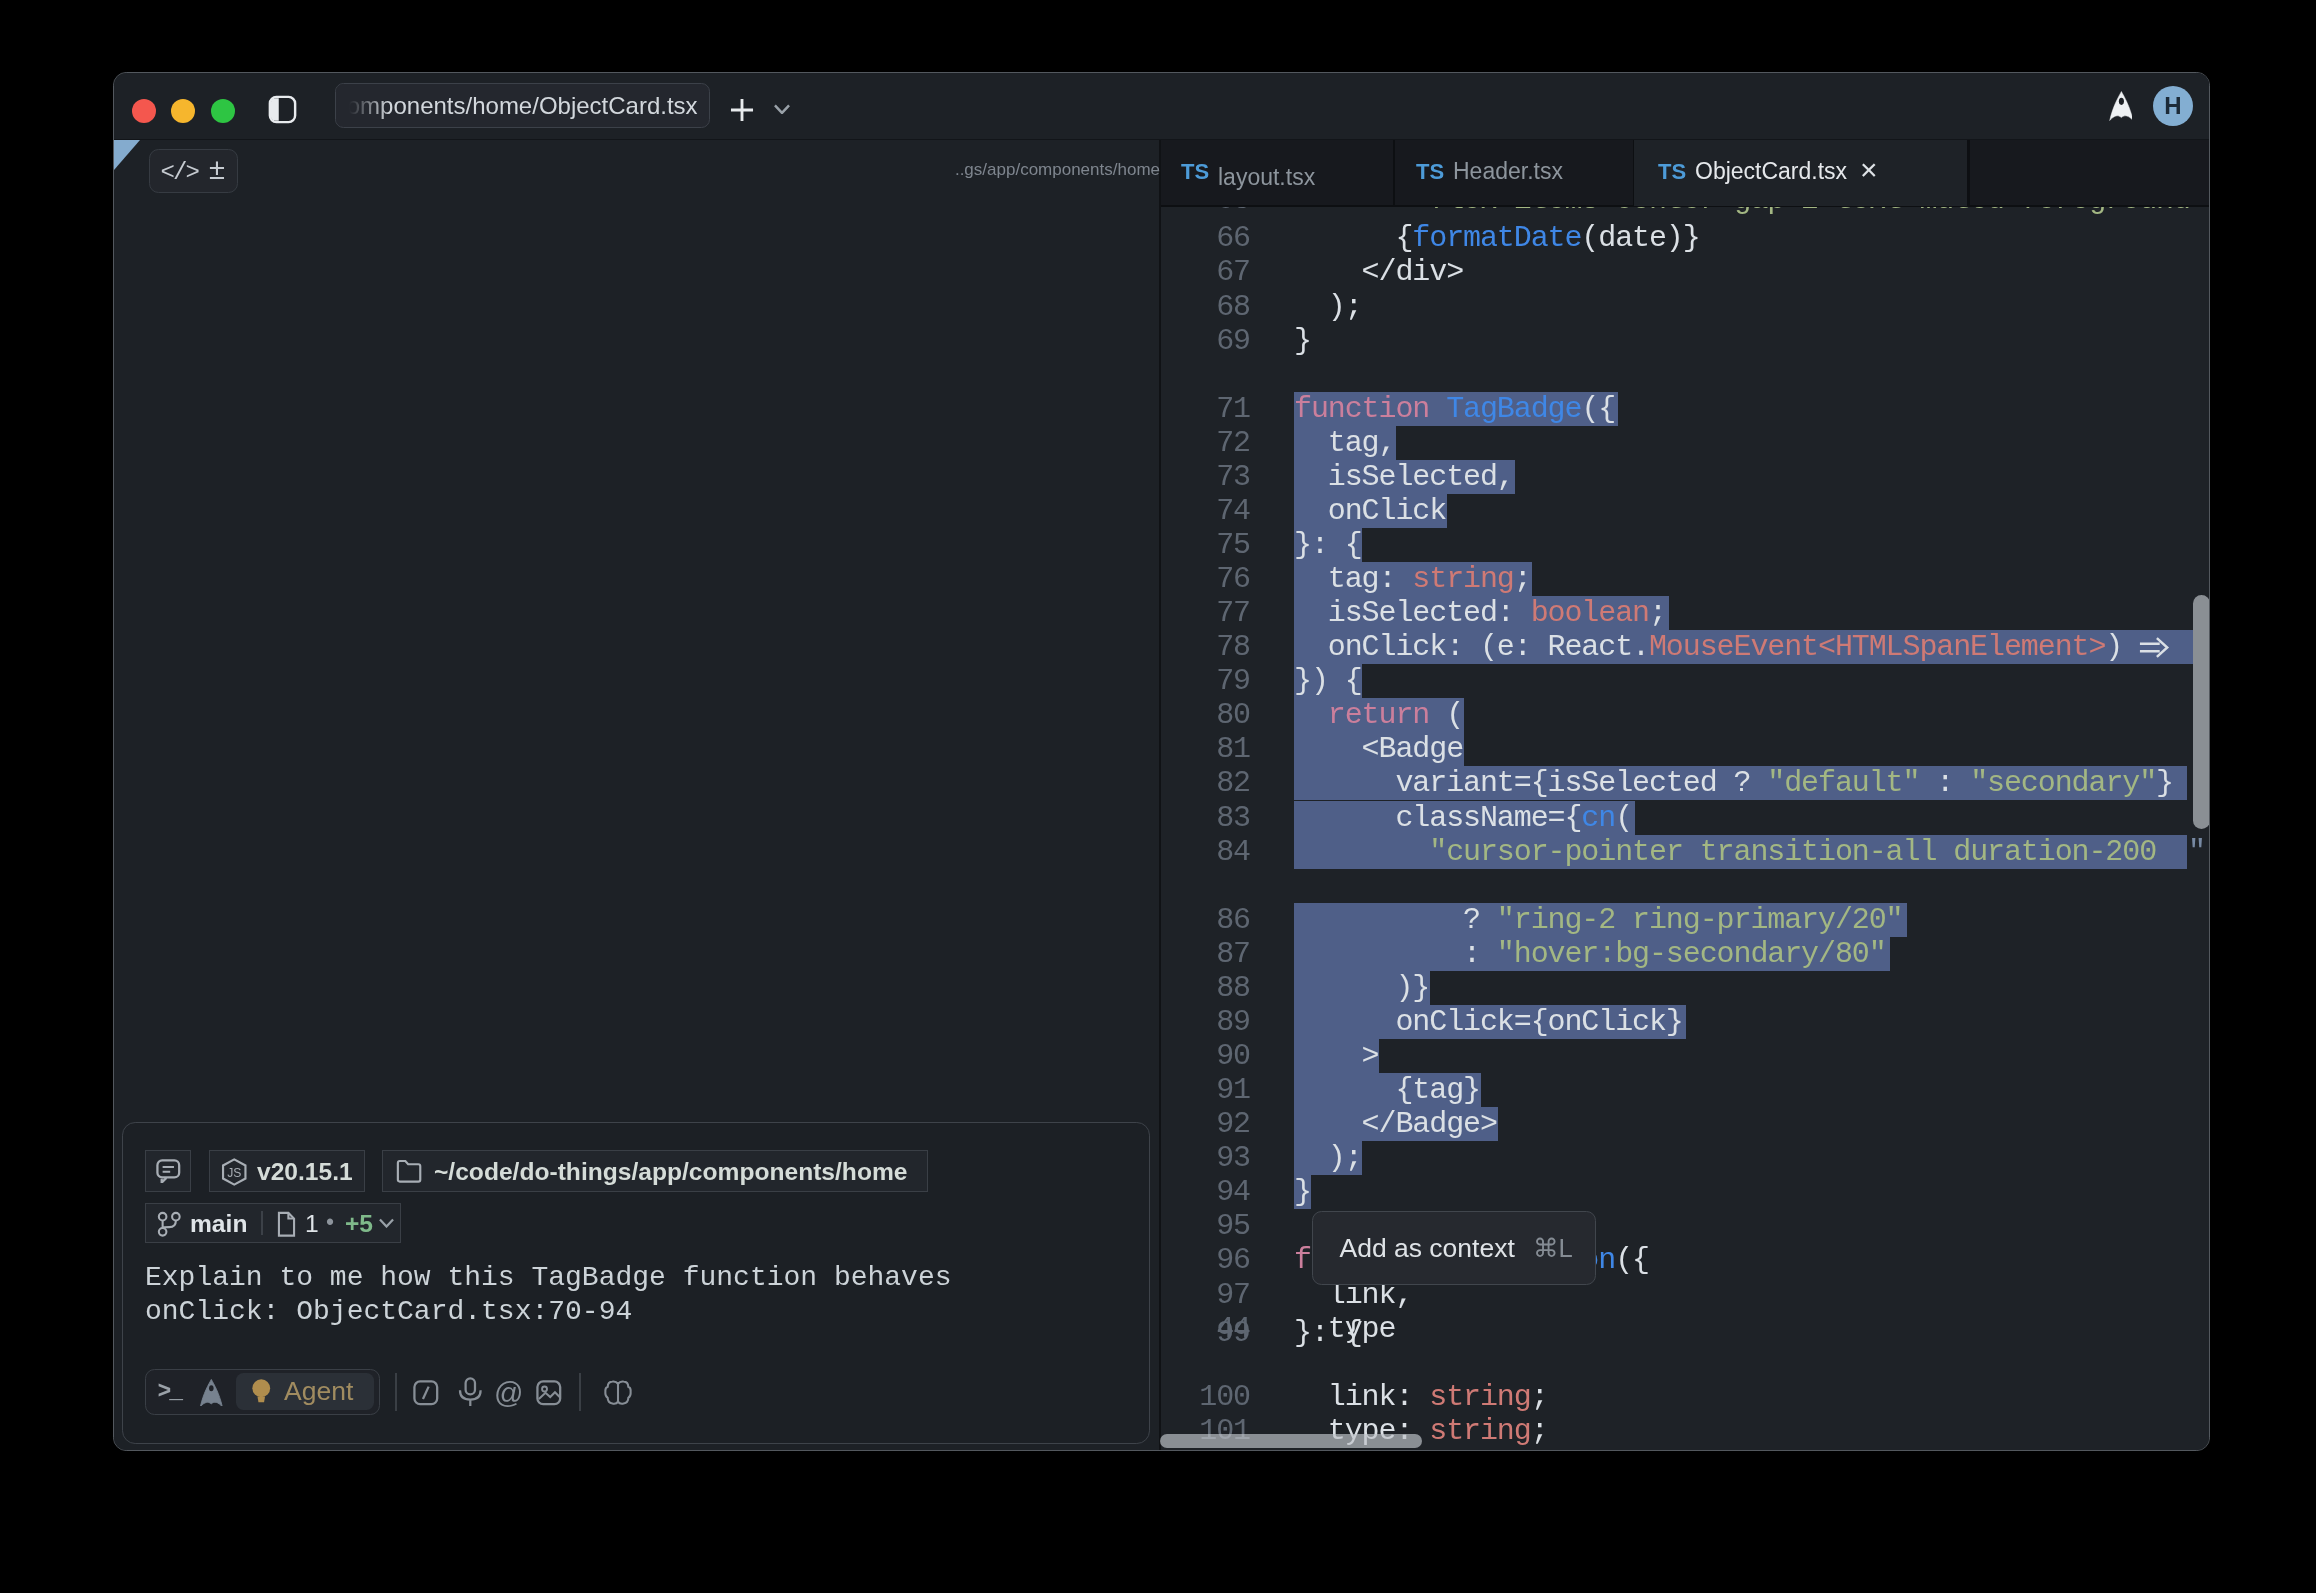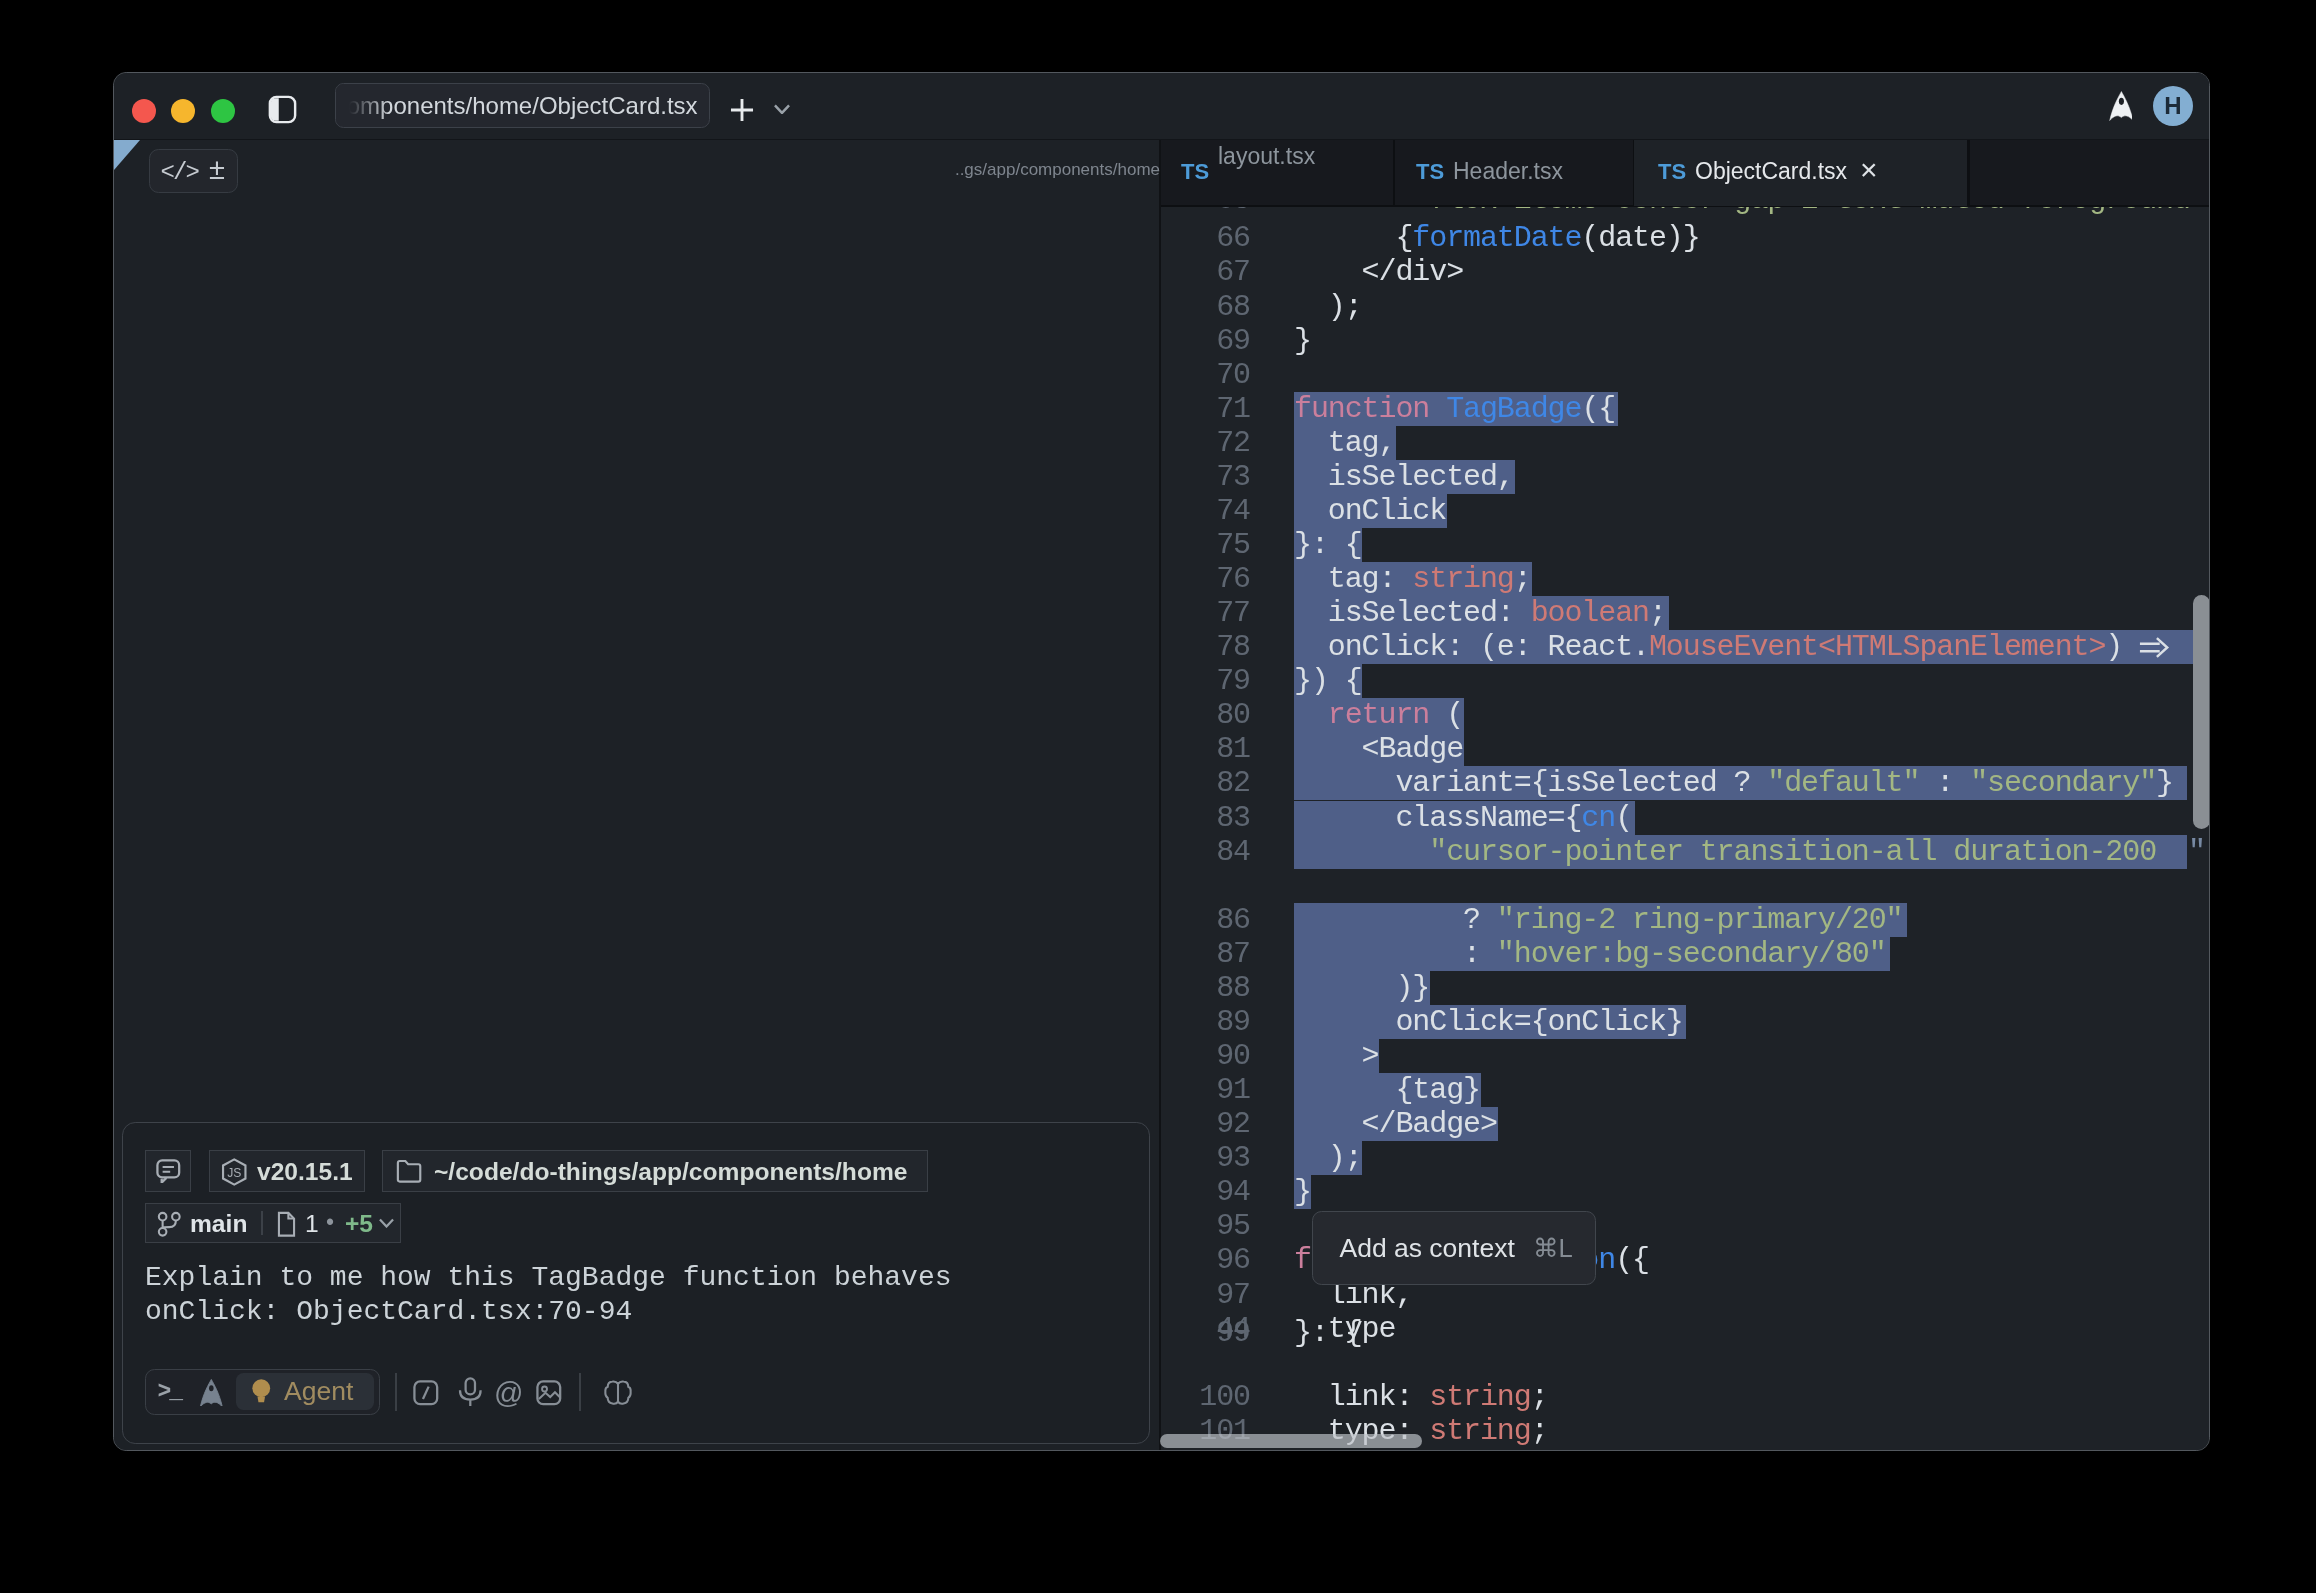--- a/index.html
+++ b/index.html
@@ -37,24 +37,20 @@
         <span class="cd">    &lt;/div&gt;</span>
       </div>
 <div class="row" style="top:217px">
         <span class="ln">68</span>
         <span class="cd">  );</span>
       </div>
 <div class="row" style="top:251px">
         <span class="ln">69</span>
         <span class="cd">}</span>
       </div>
-<div class="row" style="top:285px">
-        <span class="ln">70</span>
-        <span class="cd"></span>
-      </div>
 <div class="row" style="top:319px">
         <i class="sel" style="width:324px"></i>
         <span class="ln">71</span>
         <span class="cd"><span class="p">function</span> <span class="b">TagBadge</span>({</span>
       </div>
 <div class="row" style="top:353px">
         <i class="sel" style="width:102px"></i>
         <span class="ln">72</span>
         <span class="cd">  tag,</span>
       </div>
@@ -197,21 +193,21 @@
         <span class="cd" style="left:1028px;color:#7789a3">"</span>
       </div>
 
     <div class="abs" style="left:0;top:0;width:1051px;height:67px;background:#1d2126"></div>
     <div class="abs" style="left:0;top:67px;width:1051px;height:66px;background:#17191e"></div>
     <div class="abs" style="left:0;top:132px;width:1051px;height:1.9px;background:#0d0f12"></div>
     <div class="abs" style="left:233px;top:67px;width:1.9px;height:66px;background:#0d0f12"></div>
     <div class="abs" style="left:473px;top:67px;width:335px;height:66px;background:#1e2227;border-left:1.9px solid #0d0f12;border-right:1.9px solid #0d0f12"></div>
     <div class="abs" style="left:808px;top:67px;width:1.9px;height:66px;background:#0d0f12"></div>
     <div class="abs" style="left:21px;top:86px;font-size:22px;font-weight:bold;color:#4d9bd8">TS</div>
-    <div class="abs" style="left:58px;top:70px;font-size:23px;color:#8d959d">layout.tsx</div>
+    <div class="abs" style="left:58px;top:91px;font-size:23px;color:#8d959d">layout.tsx</div>
     <div class="abs" style="left:256px;top:86px;font-size:22px;font-weight:bold;color:#4d9bd8">TS</div>
     <div class="abs" style="left:293px;top:85px;font-size:23px;color:#8d959d">Header.tsx</div>
     <div class="abs" style="left:498px;top:86px;font-size:22px;font-weight:bold;color:#4d9bd8">TS</div>
     <div class="abs" style="left:535px;top:85px;font-size:23px;color:#e5e8eb">ObjectCard.tsx</div>
     <div class="abs" style="left:700px;top:80px;font-size:30px;color:#dfe3e7">×</div>
 
     <div class="abs" style="left:152px;top:1138px;width:284px;height:74px;background:#26292f;
          border:1.9px solid #41464d;border-radius:9.5px;z-index:5">
       <div class="abs" style="left:26.5px;top:21px;font-size:26.5px;color:#dfe3e7">Add as context</div>
       <div class="abs" style="left:220px;top:21px;font-size:25.6px;color:#858c94">⌘L</div>

